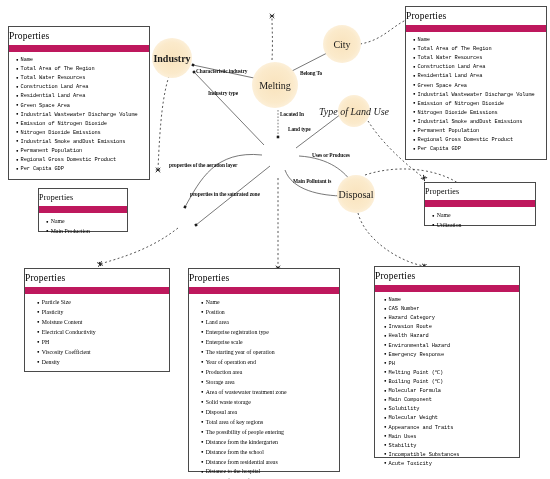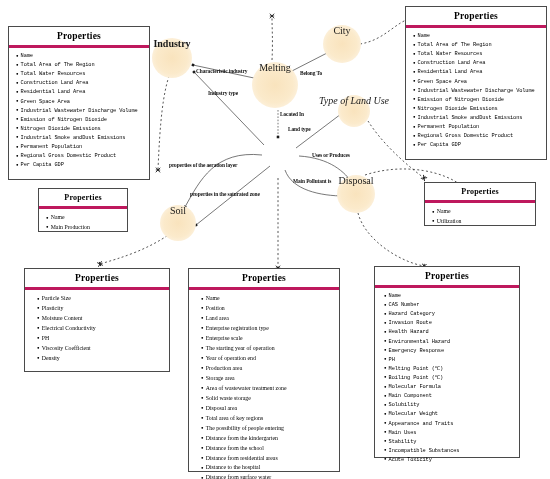--- a/index.html
+++ b/index.html
@@ -3,34 +3,34 @@
 <meta charset="utf-8">
 <style>
   html,body{margin:0;padding:0;background:#ffffff;}
   body{width:550px;height:479px;position:relative;overflow:hidden;
        font-family:"Liberation Serif",serif;color:#000;}
   #stage{position:absolute;left:0;top:0;width:550px;height:479px;}
   svg#wires{position:absolute;left:0;top:0;width:550px;height:479px;}
 
   
   .propbox{position:absolute;border:1px solid #4a4a4a;background:#fff;box-sizing:border-box;}
-  .propbox .hdr{text-align:center;font-weight:bold;font-size:9.5px;
-       padding:4px 0 4px;border-bottom:3px solid #be185d;letter-spacing:.2px;
+  .propbox .hdr{font-weight:normal;font-size:9.5px;
+       padding:4px 0 4px;border-bottom:7px solid #be185d;letter-spacing:.2px;
        font-family:"Liberation Serif",serif;}
   .propbox ul{list-style:none;margin:0;padding:4px 0 4px 7px;}
   .propbox li{font-size:5.3px;line-height:1.72;white-space:nowrap;
        font-family:"Liberation Mono",monospace;letter-spacing:-0.1px;}
   .propbox li::before{content:"\25CF";font-size:4.2px;margin-right:2.2px;
        position:relative;top:-0.5px;}
   .propbox.serifli li{font-family:"Liberation Serif",serif;font-size:5.8px;letter-spacing:0;}
 
   
   .node{position:absolute;border-radius:50%;
         background:radial-gradient(circle at 50% 50%, #f9e3bd 0%, #fbeacb 55%, #fdf3e2 82%, rgba(253,247,237,0) 100%);
-        display:flex;justify-content:center;}
+        display:flex;align-items:center;justify-content:center;}
   .node span{font-size:10px;white-space:nowrap;color:#1a1a1a;
         font-family:"Liberation Serif",serif;}
 
   
   .elabel{position:absolute;font-size:5.4px;font-weight:bold;white-space:nowrap;
         color:#111;font-family:"Liberation Serif",serif;letter-spacing:-0.1px;}
 </style>
 </head>
 <body>
 
@@ -80,23 +80,20 @@
 
   <div class="node" style="left:323px;top:25px;width:38px;height:38px;">
     <span>City</span>
   </div>
 
   <div class="node" style="left:338px;top:95px;width:32px;height:32px;font-style:italic;">
     <span>Type of Land Use</span>
   </div>
 
 
-  <div class="node" style="left:160px;top:205px;width:36px;height:36px;">
-    <span>Soil</span>
-  </div>
 
   <div class="node" style="left:337px;top:175px;width:38px;height:38px;">
     <span>Disposal</span>
   </div>
 
   <div class="elabel" style="left:196px;top:68px;">Characteristic industry</div>
 
   <div class="elabel" style="left:208px;top:90px;">Industry type</div>
 
   <div class="elabel" style="left:300px;top:70px;">Belong To</div>

